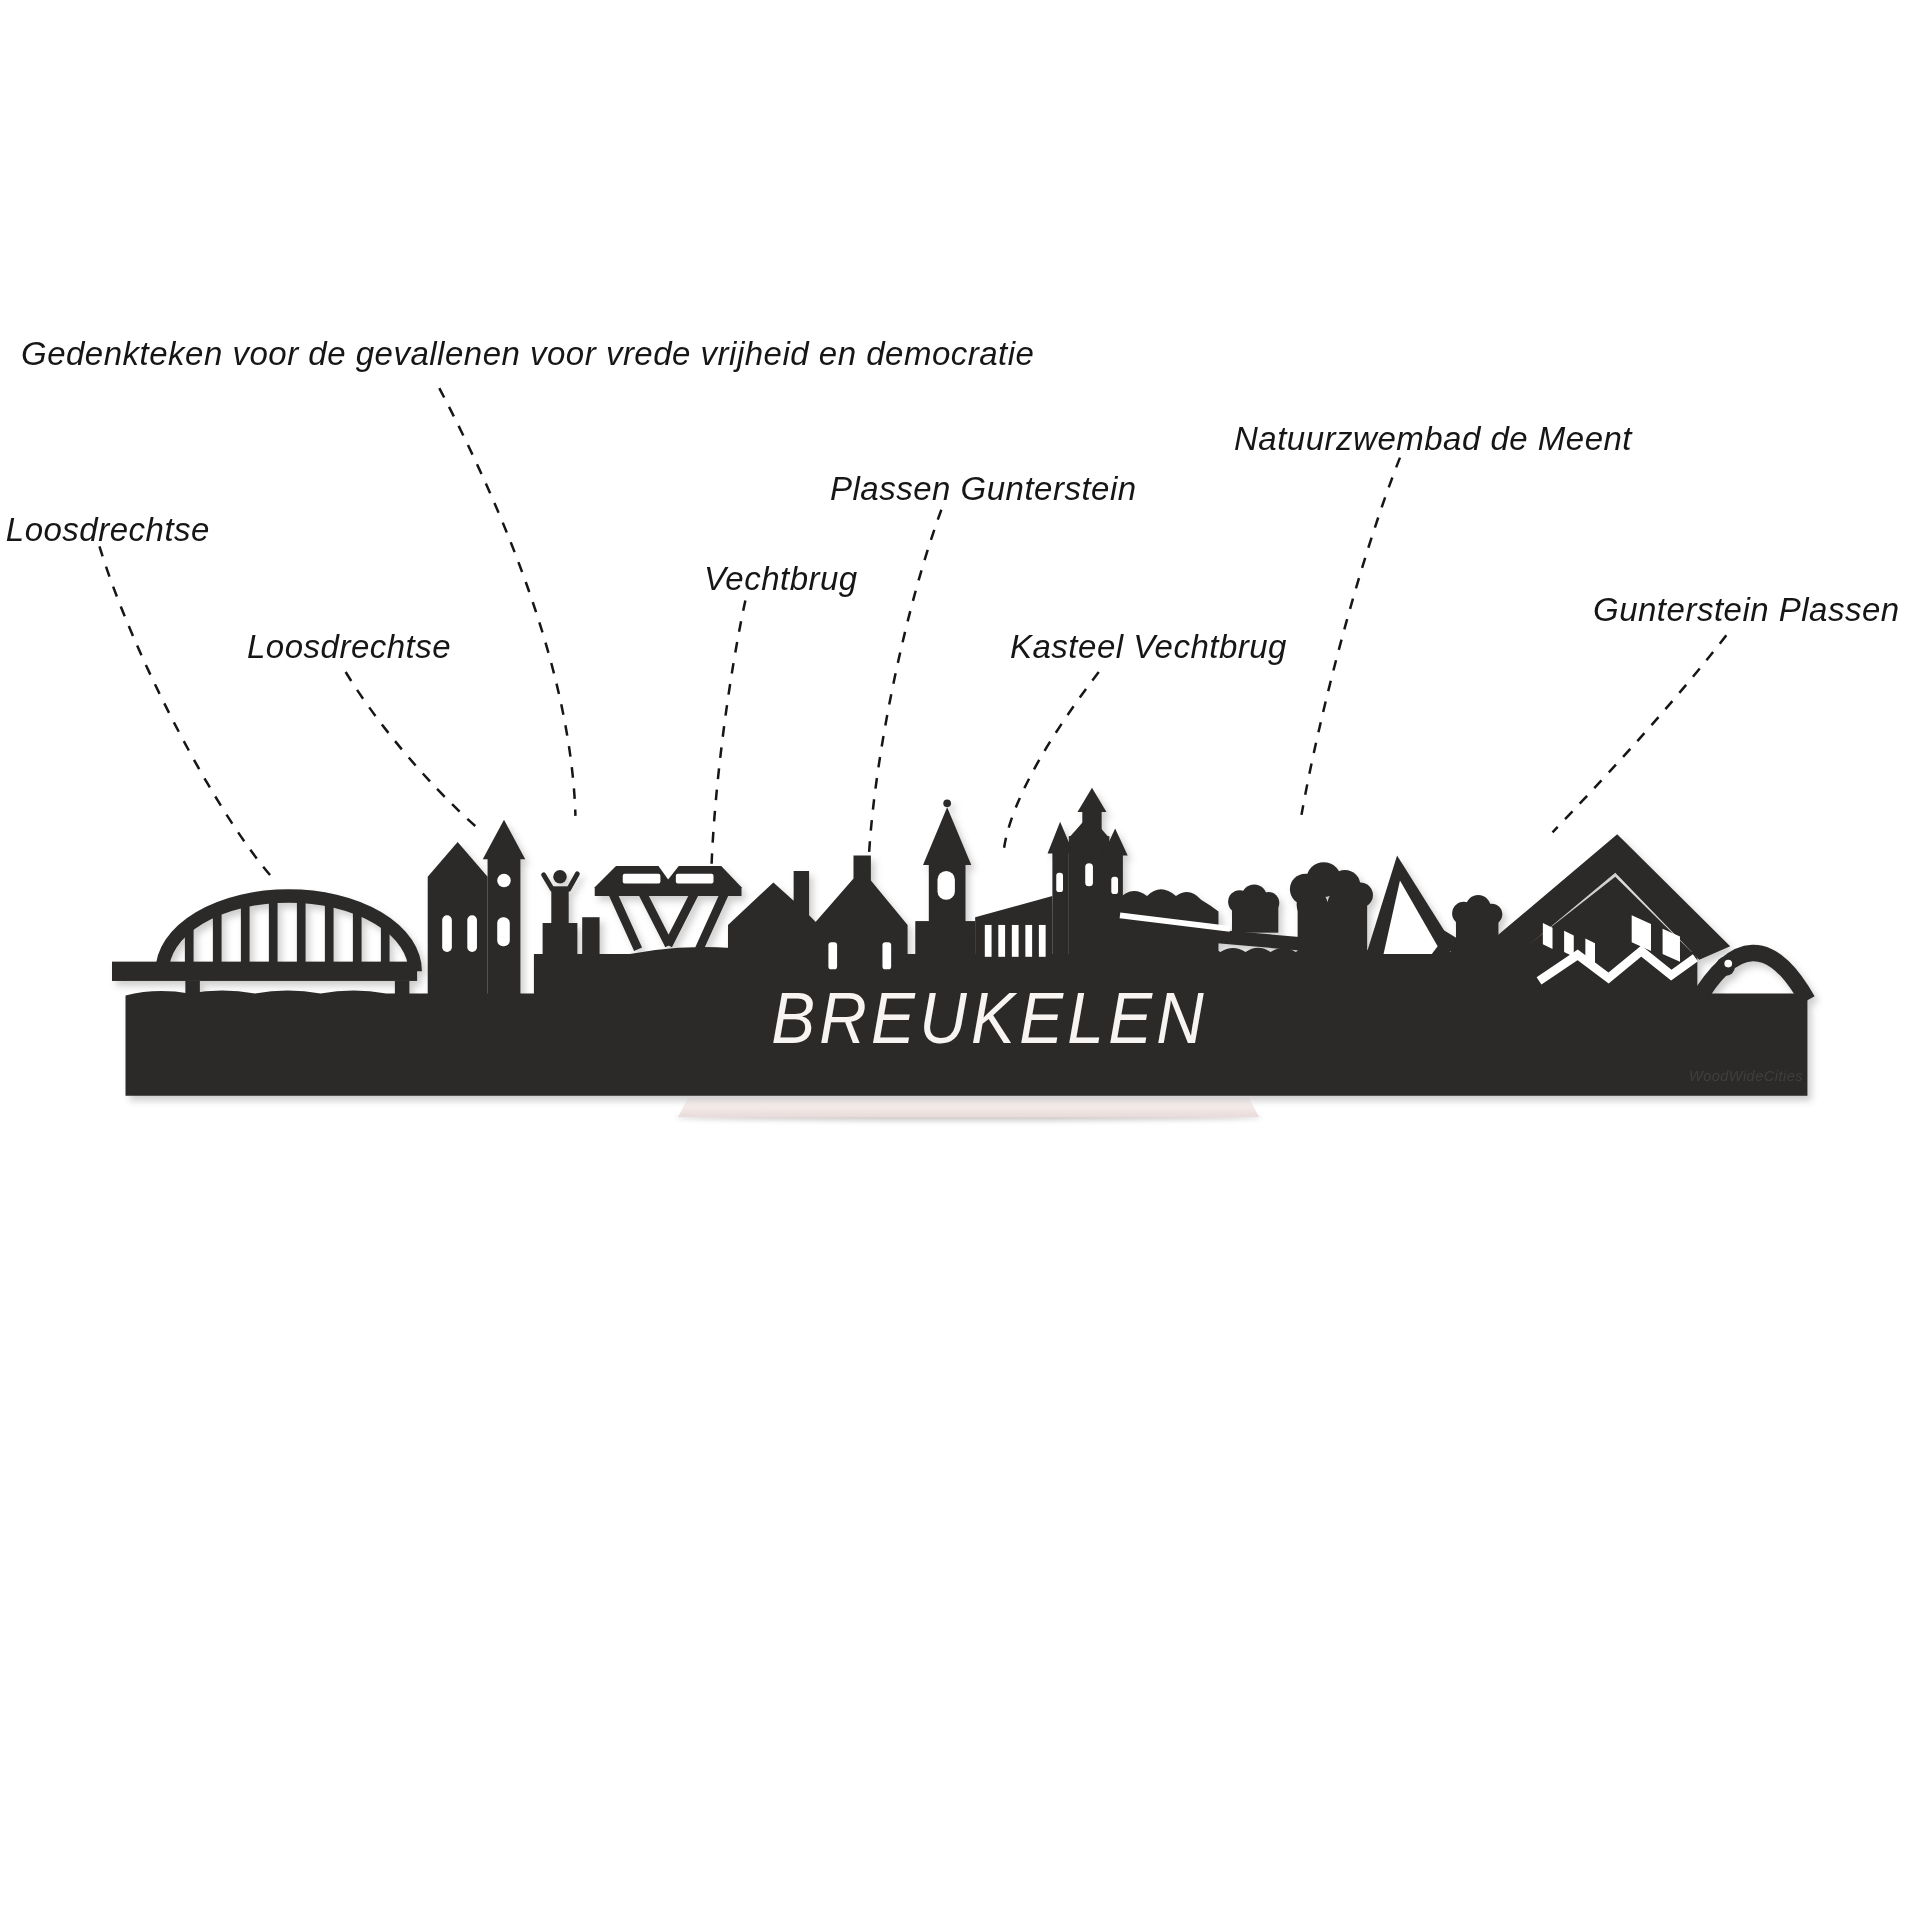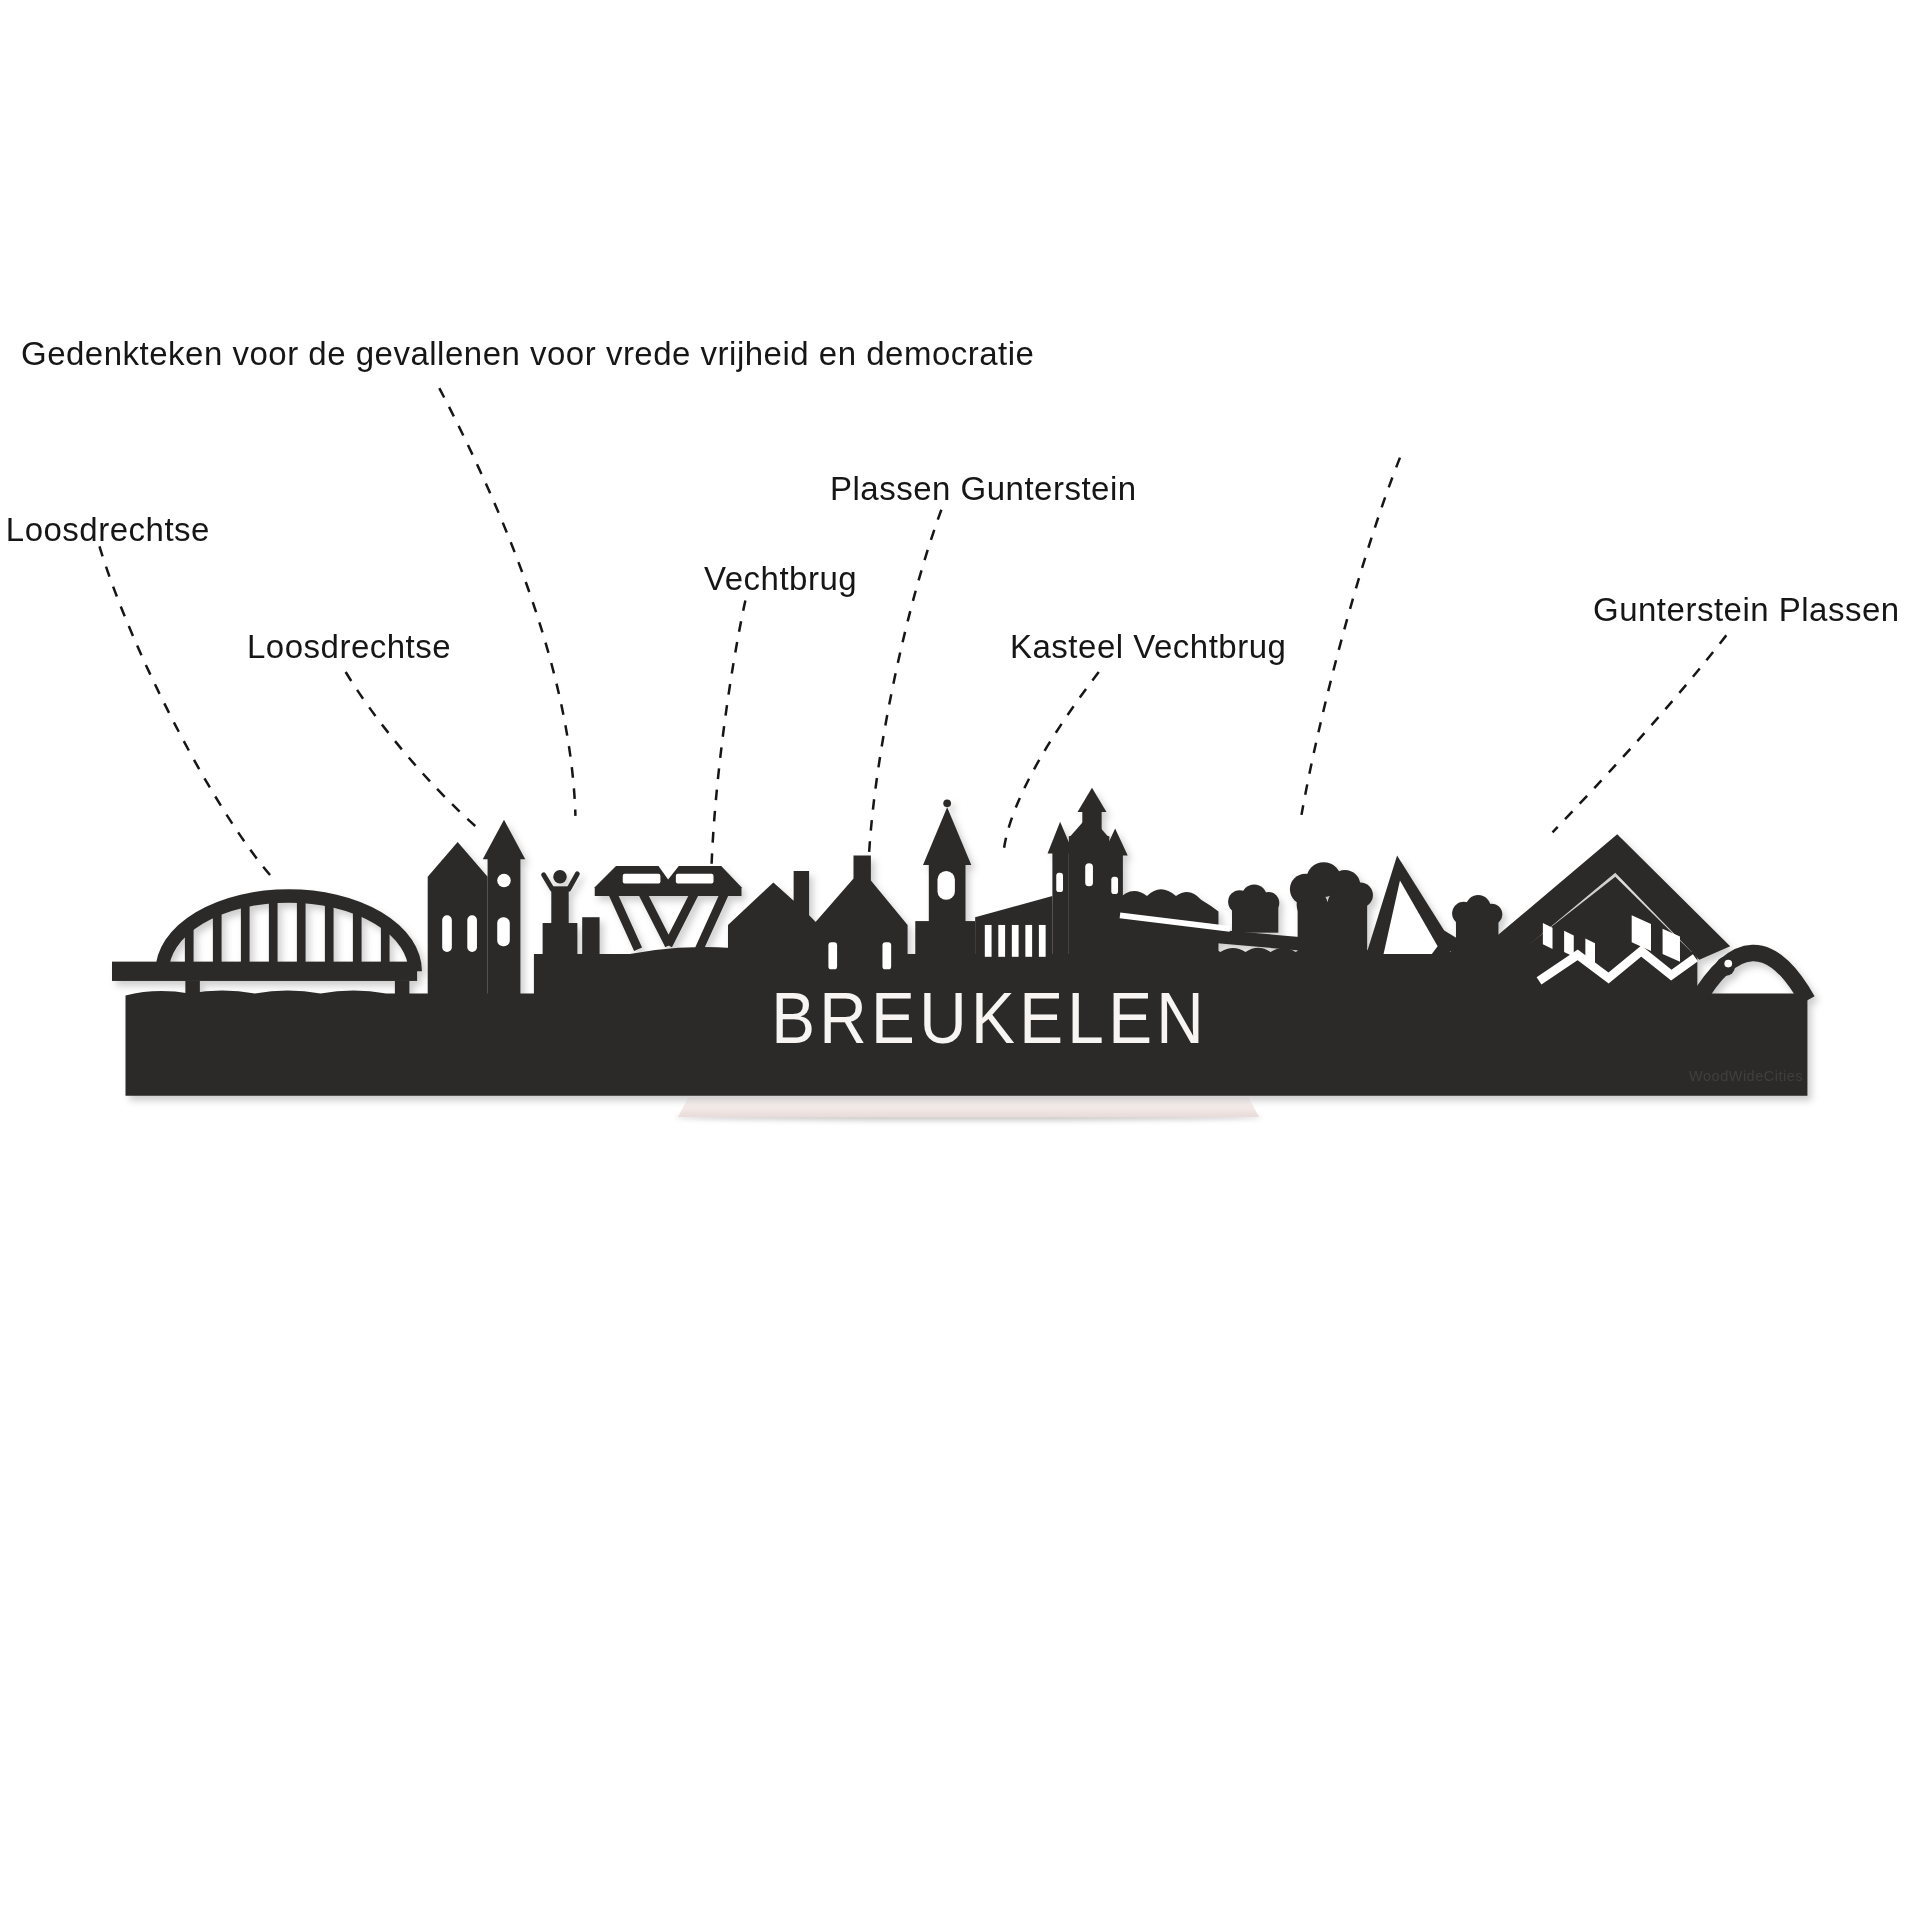--- a/index.html
+++ b/index.html
@@ -10,21 +10,21 @@
     --city-text:#f7f4f2;
     --stand:#f3e9e7;
   }
   html,body{margin:0;padding:0;}
   body{
     width:1931px;height:1931px;
     background:var(--background);
     font-family:"Liberation Sans", sans-serif;
     position:relative;overflow:hidden;
   }
-  .scene{position:absolute;inset:0;}
+  .scene{position:absolute;inset:0;font-style:italic;}
   svg.layer{position:absolute;left:0;top:0;width:1931px;height:1931px;}
   #callouts{z-index:2;}
   #silhouette{z-index:3;filter:drop-shadow(4.8px 5.8px 3.9px rgba(30,30,30,0.22));}
   .sil{color:var(--silhouette);}
   .callout{stroke:var(--callout-line);stroke-width:2.6;fill:none;stroke-dasharray:11 11;}
   .lbl{
     position:absolute;z-index:4;
     font-size:33px;line-height:39px;letter-spacing:0.5px;
     color:var(--label-text);white-space:nowrap;
   }
@@ -198,20 +198,21 @@
       <path d="M1620,964 l10,5 l0,22 l-10,-5 Z"></path>
       <path d="M1642,972 l10,5 l0,22 l-10,-5 Z"></path>
       <path d="M1690,948 l20,9 l0,28 l-20,-9 Z"></path>
       <path d="M1722,962 l18,8 l0,26 l-18,-8 Z"></path>
       <path d="M1594,1016 L1634,989 L1666,1013 L1700,985 L1731,1010 L1756,992" stroke="#ffffff" stroke-width="9" fill="none"></path>
       <circle cx="1790" cy="998" r="4"></circle>
     </g>
   </svg>
 
   <div class="lbl" style="left:21px;top:334px">Gedenkteken voor de gevallenen voor vrede vrijheid en democratie</div>
+  <div class="lbl" style="left:1234px;top:419px">Natuurzwembad de Meent</div>
   <div class="lbl" style="left:830px;top:469px">Plassen Gunterstein</div>
   <div class="lbl" style="left:5.8px;top:510px">Loosdrechtse</div>
   <div class="lbl" style="left:704px;top:559px">Vechtbrug</div>
   <div class="lbl" style="left:1593px;top:590px">Gunterstein Plassen</div>
   <div class="lbl" style="left:247px;top:627px">Loosdrechtse</div>
   <div class="lbl" style="left:1010px;top:627px">Kasteel Vechtbrug</div>
 
   <div class="city">BREUKELEN</div>
 
   <div class="wm">WoodWideCities</div>

